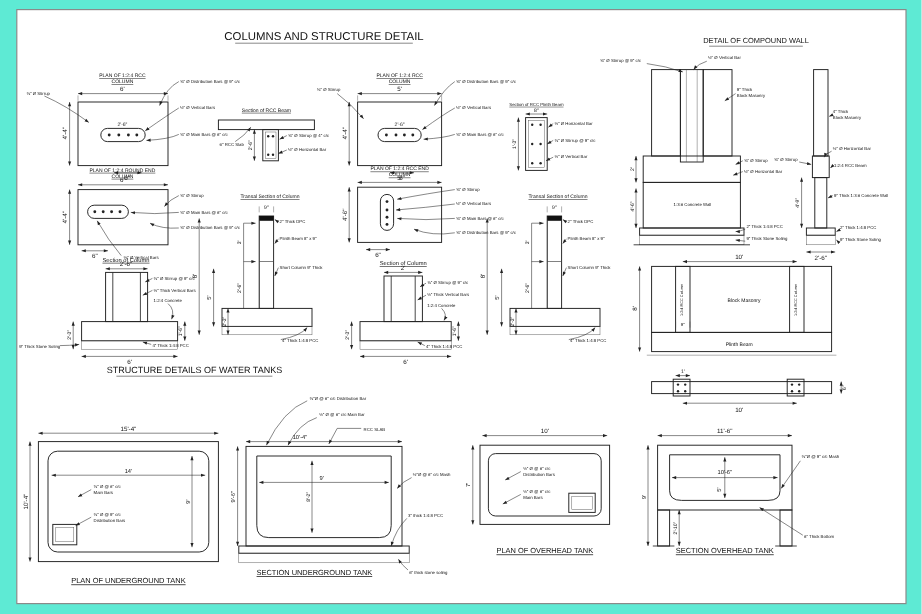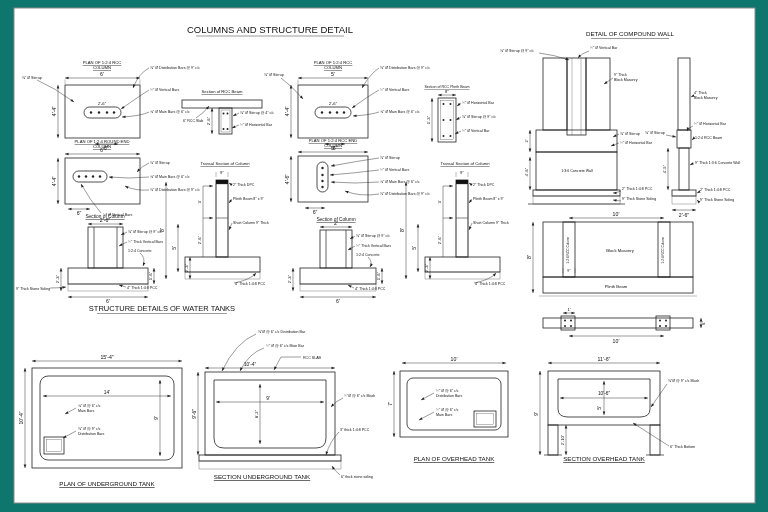--- a/index.html
+++ b/index.html
@@ -1,16 +1,16 @@
 <!DOCTYPE html>
 <html><head>
 <meta charset="utf-8">
 <style>
   html,body{margin:0;padding:0;background:#e8e8e8;}
-  .sheet{position:relative;width:768px;height:512px;background:#0f766e;overflow:hidden;}
+  .sheet{position:relative;width:768px;height:512px;background:#5eead4;overflow:hidden;}
   svg{position:absolute;left:0;top:0;}
   svg text{font-family:"Liberation Sans","DejaVu Sans",sans-serif;fill:#111;}
   .t3{font-size:3.2px}.t35{font-size:3.6px}.t4{font-size:4.2px}.t45{font-size:4.8px}
   .t5{font-size:5.2px}.t6{font-size:6.2px}.t7{font-size:7.5px}.t9{font-size:9.5px}
   .mid{text-anchor:middle}
   .u{text-decoration:underline}
   .s{stroke:#222;stroke-width:.7;fill:none}
   .s8{stroke:#222;stroke-width:.8;fill:none}
   .d{stroke:#222;stroke-width:.45;fill:none}
   .th{stroke:#444;stroke-width:.35;fill:none}

